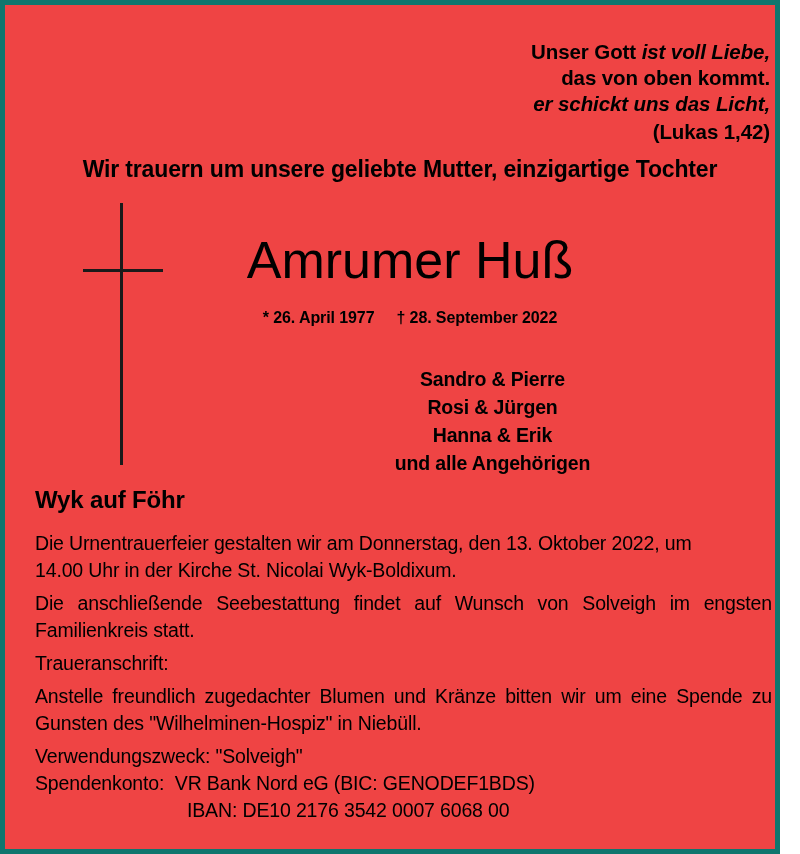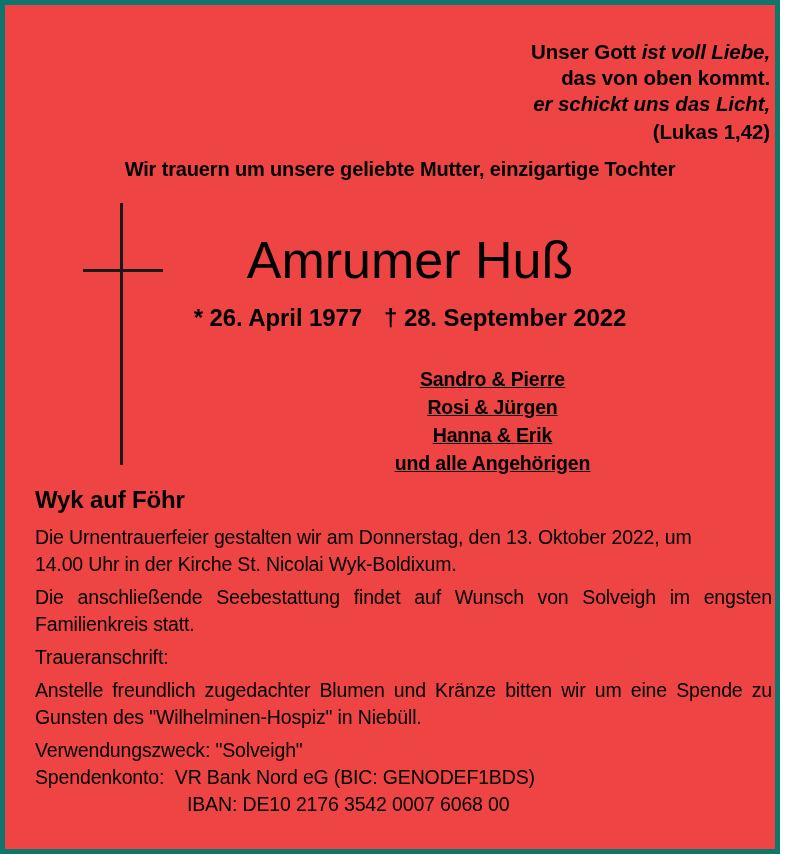--- a/index.html
+++ b/index.html
@@ -50,21 +50,21 @@
   }
 
   
   .intro {
     position: absolute;
     top: 152px;
     left: 30px;
     width: 730px;
     text-align: center;
     font-weight: bold;
-    font-size: 20px;
+    font-size: 23px;
     line-height: 25px;
     letter-spacing: -0.15px;
   }
   .intro .ln { display: block; }
 
   
   .cross {
     position: absolute;
     left: 78px;
     top: 198px;
@@ -102,39 +102,39 @@
   }
 
   
   .dates {
     position: absolute;
     top: 301px;
     left: 170px;
     width: 470px;
     text-align: center;
     font-weight: bold;
-    font-size: 24px;
+    font-size: 16px;
     line-height: 24px;
     letter-spacing: -0.1px;
   }
   .dates .gap { display: inline-block; width: 22px; }
 
   
   .mourners {
     position: absolute;
     top: 360px;
     left: 280px;
     width: 415px;
     text-align: center;
     font-weight: bold;
     font-size: 19.5px;
     line-height: 28px;
     letter-spacing: -0.15px;
   }
-  .mourners .ln { display: block; text-decoration: underline; }
+  .mourners .ln { display: block; }
 
   
   .place {
     position: absolute;
     top: 483px;
     left: 30px;
     font-weight: bold;
     font-size: 24px;
     line-height: 24px;
     letter-spacing: -0.15px;
@@ -143,21 +143,21 @@
   
   .body-block {
     position: absolute;
     top: 519px;
     left: 30px;
     width: 737px;
     font-size: 19.5px;
     line-height: 27px;
     letter-spacing: -0.15px;
   }
-  .para { margin: 0 0 6px 0; }
+  .para { margin: 6px 0 6px 0; }
   .para.justify { text-align: justify; text-align-last: left; }
   .para .ln { display: block; }
 
   .bank { margin: 0; }
   .bank .row { display: block; white-space: pre; }
   .bank .indent { display: block; white-space: pre; padding-left: 152px; }
 </style>
 </head>
 <body>
 

